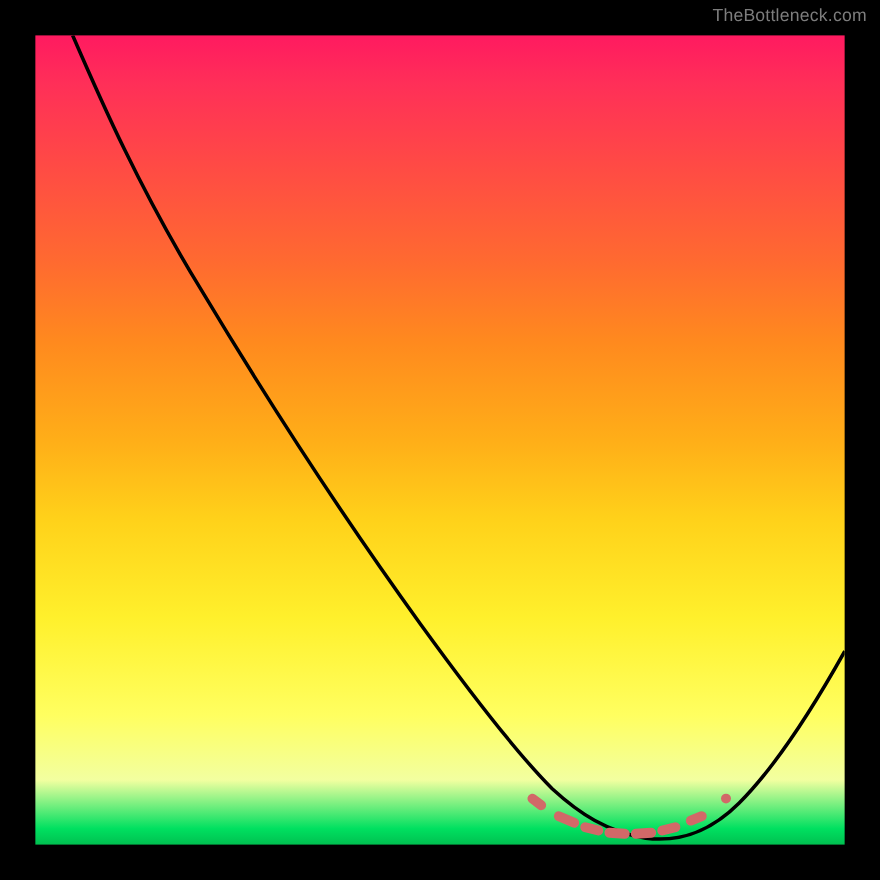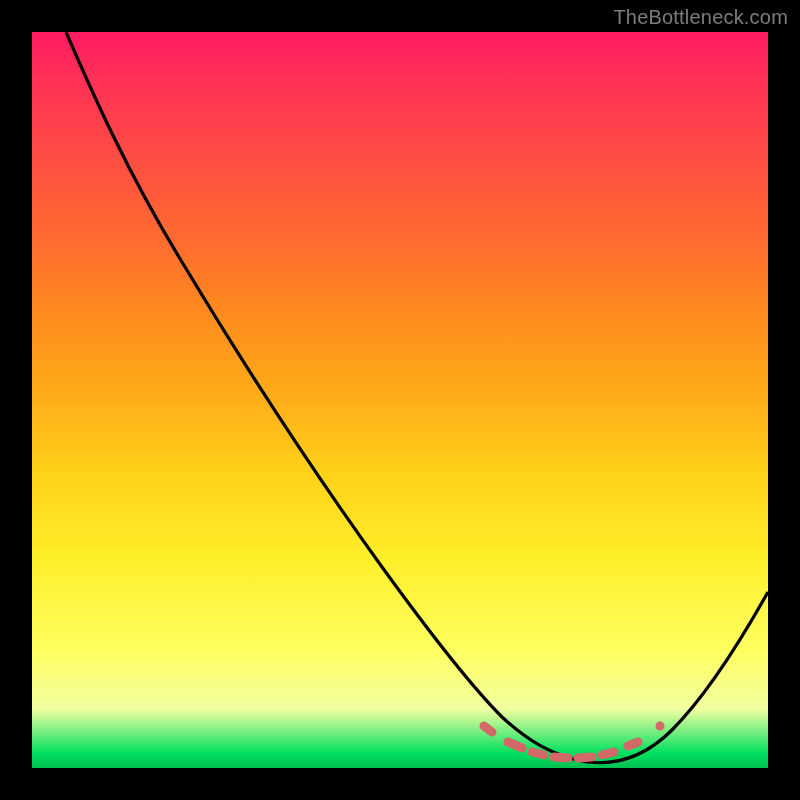--- a/index.html
+++ b/index.html
@@ -48,21 +48,21 @@
     position: absolute;
     inset: 0;
     width: 736px;
     height: 736px;
   }
   .watermark {
     position: absolute;
     top: 6px;
     right: 12px;
     color: #7d7d7d;
-    font-size: 20px;
+    font-size: 16px;
     font-weight: 500;
     letter-spacing: 0.2px;
   }
 </style>
 </head>
 <body>
 
 <div class="frame">
 
   <div class="watermark">TheBottleneck.com</div>

